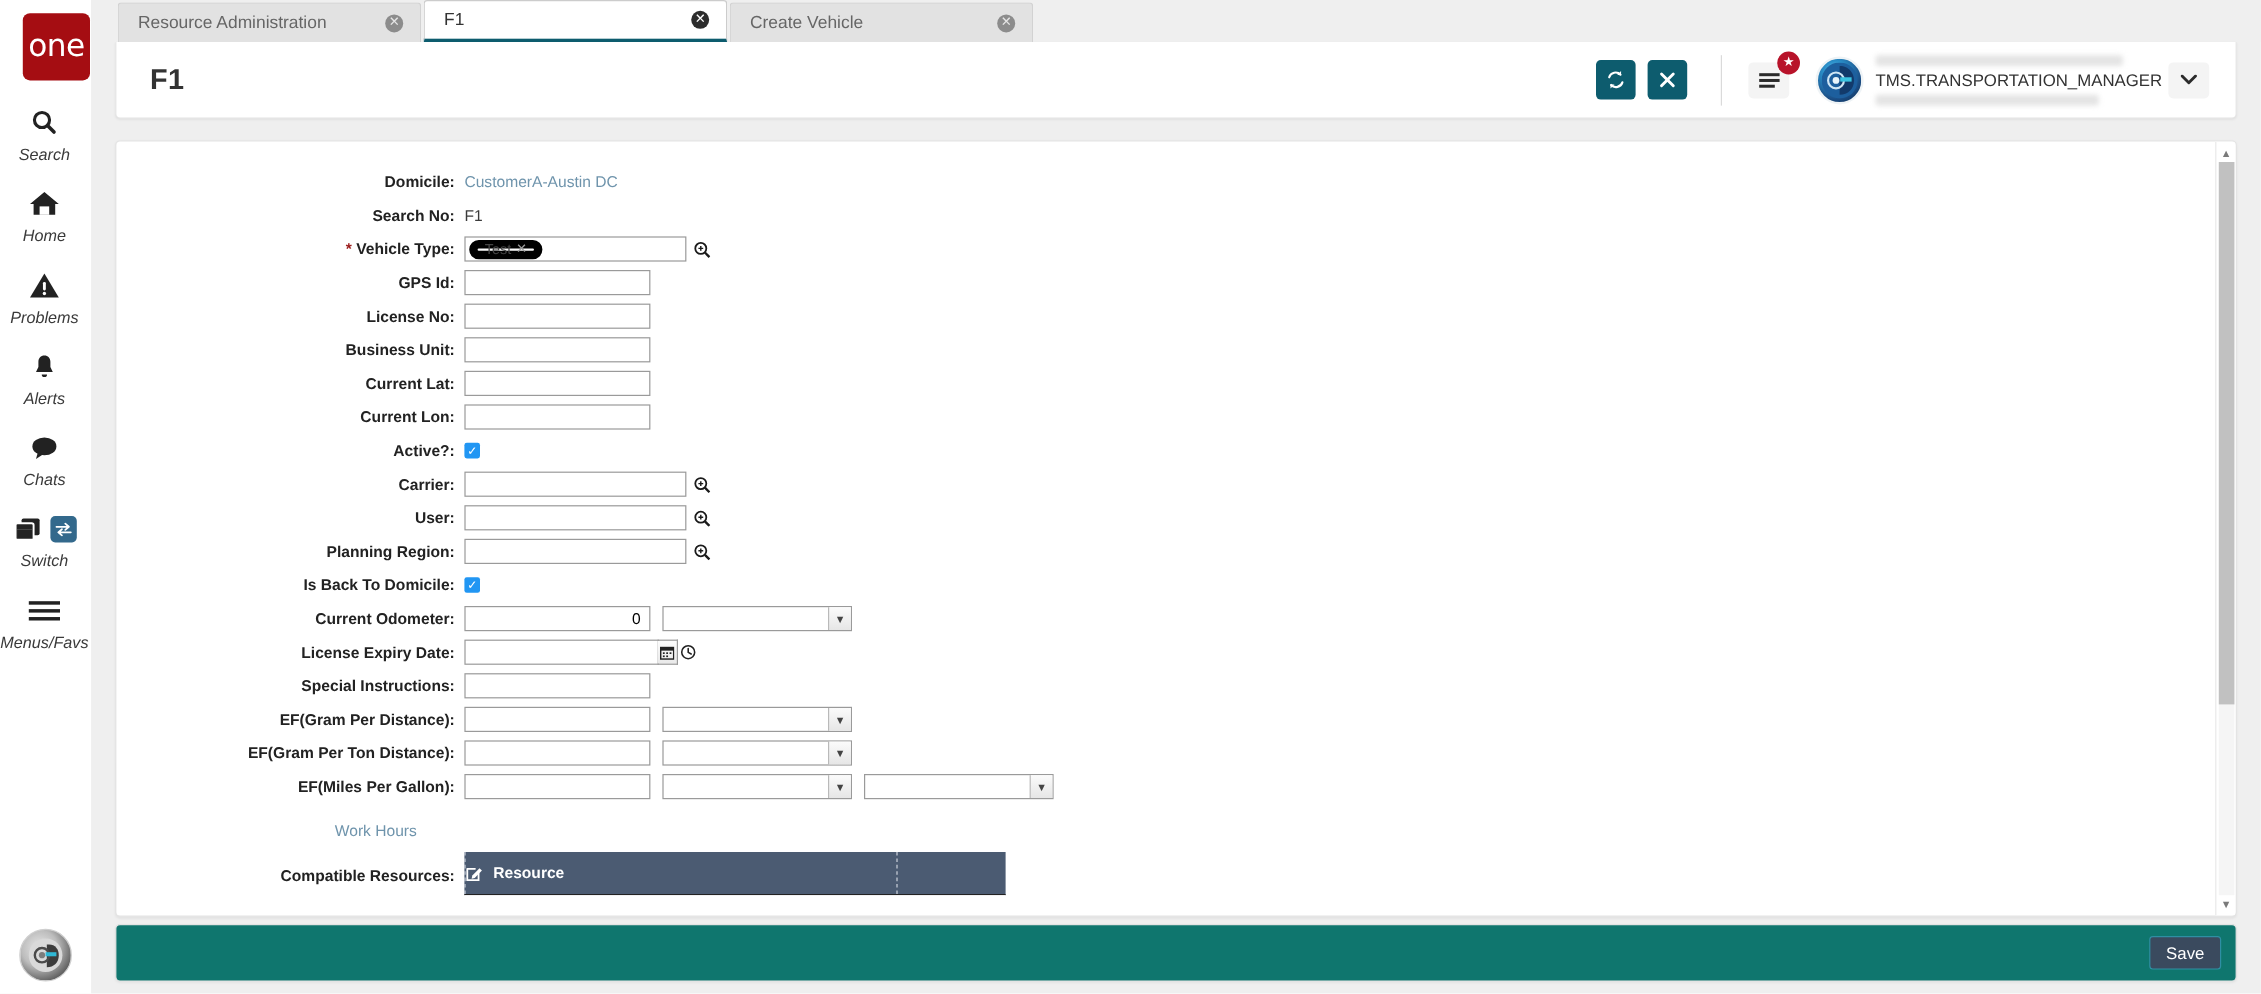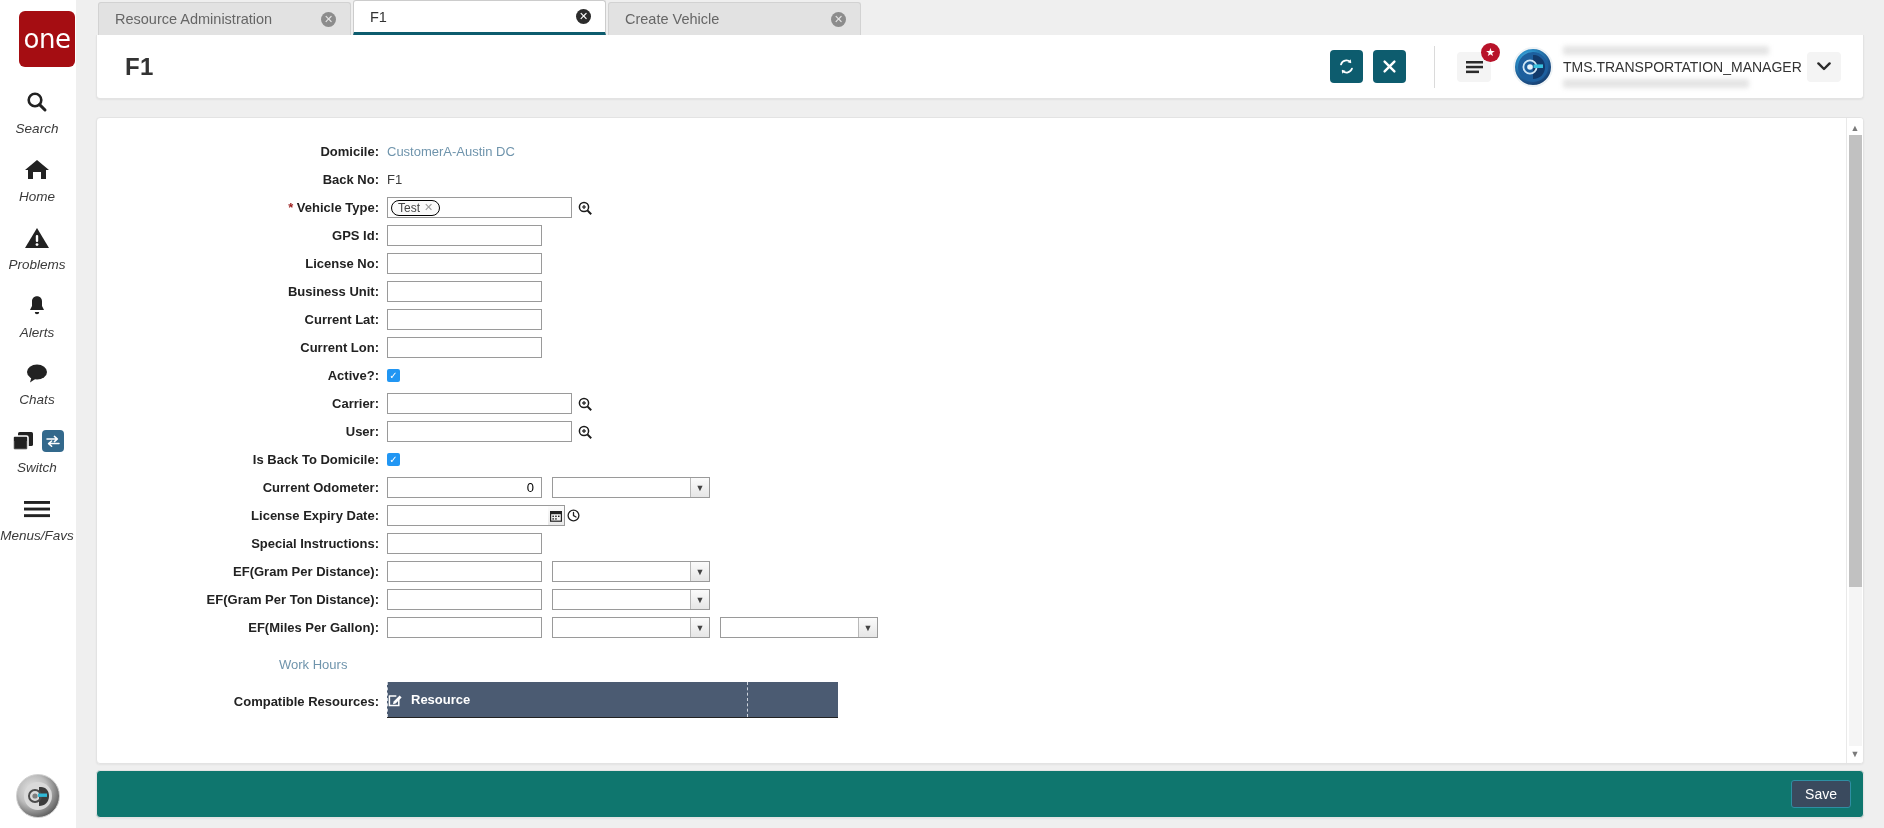--- a/index.html
+++ b/index.html
@@ -198,21 +198,21 @@
     width: 13px; height: 13px; background:#2196f3; border-radius:2px;
     display:flex; align-items:center; justify-content:center;
     color:#fff; font-size: 10px; cursor:pointer;
   }
   .token-input {
     width: 185px; height: 21px; border:1px solid #9a9a9a; background:#fff;
     display:flex; align-items:center; padding: 0 3px;
   }
   .token {
     display:inline-flex; align-items:center; gap:4px;
-    border:1px solid #000000; border-radius: 9px;
+    border:7px solid #000000; border-radius: 9px;
     background:#fafafa; padding: 0 6px; height: 16px;
     font-size: 12px; color:#444;
   }
   .token-x { color:#9a9a9a; font-size: 11px; cursor:pointer; }
   .dt-icons { display:flex; margin-left: -1px; }
   .dt-btn {
     width: 17px; height: 21px;
     background: linear-gradient(#fcfcfc,#e9e9e9);
     border:1px solid #9a9a9a; border-left:none;
     display:flex; align-items:center; justify-content:center;
@@ -469,21 +469,21 @@
     <div class="content-wrap">
       <div class="form-panel">
         <div class="form-scroll">
 
           <div class="frow">
             <div class="flabel">Domicile:</div>
             <div class="flink">CustomerA-Austin DC</div>
           </div>
 
           <div class="frow">
-            <div class="flabel">Back No:</div>
+            <div class="flabel">Search No:</div>
             <div class="fval">F1</div>
           </div>
 
           <div class="frow">
             <div class="flabel">
               <span class="req">*</span>
               <span>Vehicle Type:</span>
             </div>
             <div class="token-input">
               <span class="token">
@@ -550,20 +550,32 @@
             <span class="mag">
               <svg width="14" height="14" viewBox="0 0 14 14">
                   <circle cx="6" cy="6" r="4.6" fill="none" stroke="#1b1b1b" stroke-width="1.5"></circle>
                   <line x1="9.4" y1="9.4" x2="13.2" y2="13.2" stroke="#1b1b1b" stroke-width="2"></line>
                   <line x1="4" y1="6" x2="8" y2="6" stroke="#1b1b1b" stroke-width="1.2"></line>
                   <line x1="6" y1="4" x2="6" y2="8" stroke="#1b1b1b" stroke-width="1.2"></line>
                 </svg>
             </span>
           </div>
 
+          <div class="frow">
+            <div class="flabel">Planning Region:</div>
+            <input class="inp w185" value="" style="">
+            <span class="mag">
+              <svg width="14" height="14" viewBox="0 0 14 14">
+                  <circle cx="6" cy="6" r="4.6" fill="none" stroke="#1b1b1b" stroke-width="1.5"></circle>
+                  <line x1="9.4" y1="9.4" x2="13.2" y2="13.2" stroke="#1b1b1b" stroke-width="2"></line>
+                  <line x1="4" y1="6" x2="8" y2="6" stroke="#1b1b1b" stroke-width="1.2"></line>
+                  <line x1="6" y1="4" x2="6" y2="8" stroke="#1b1b1b" stroke-width="1.2"></line>
+                </svg>
+            </span>
+          </div>
 
           <div class="frow">
             <div class="flabel">Is Back To Domicile:</div>
             <div class="chkbox">✓</div>
           </div>
 
           <div class="frow">
             <div class="flabel">Current Odometer:</div>
             <input class="inp w155 num" value="0" style="">
             <div style="width:10px"></div>

